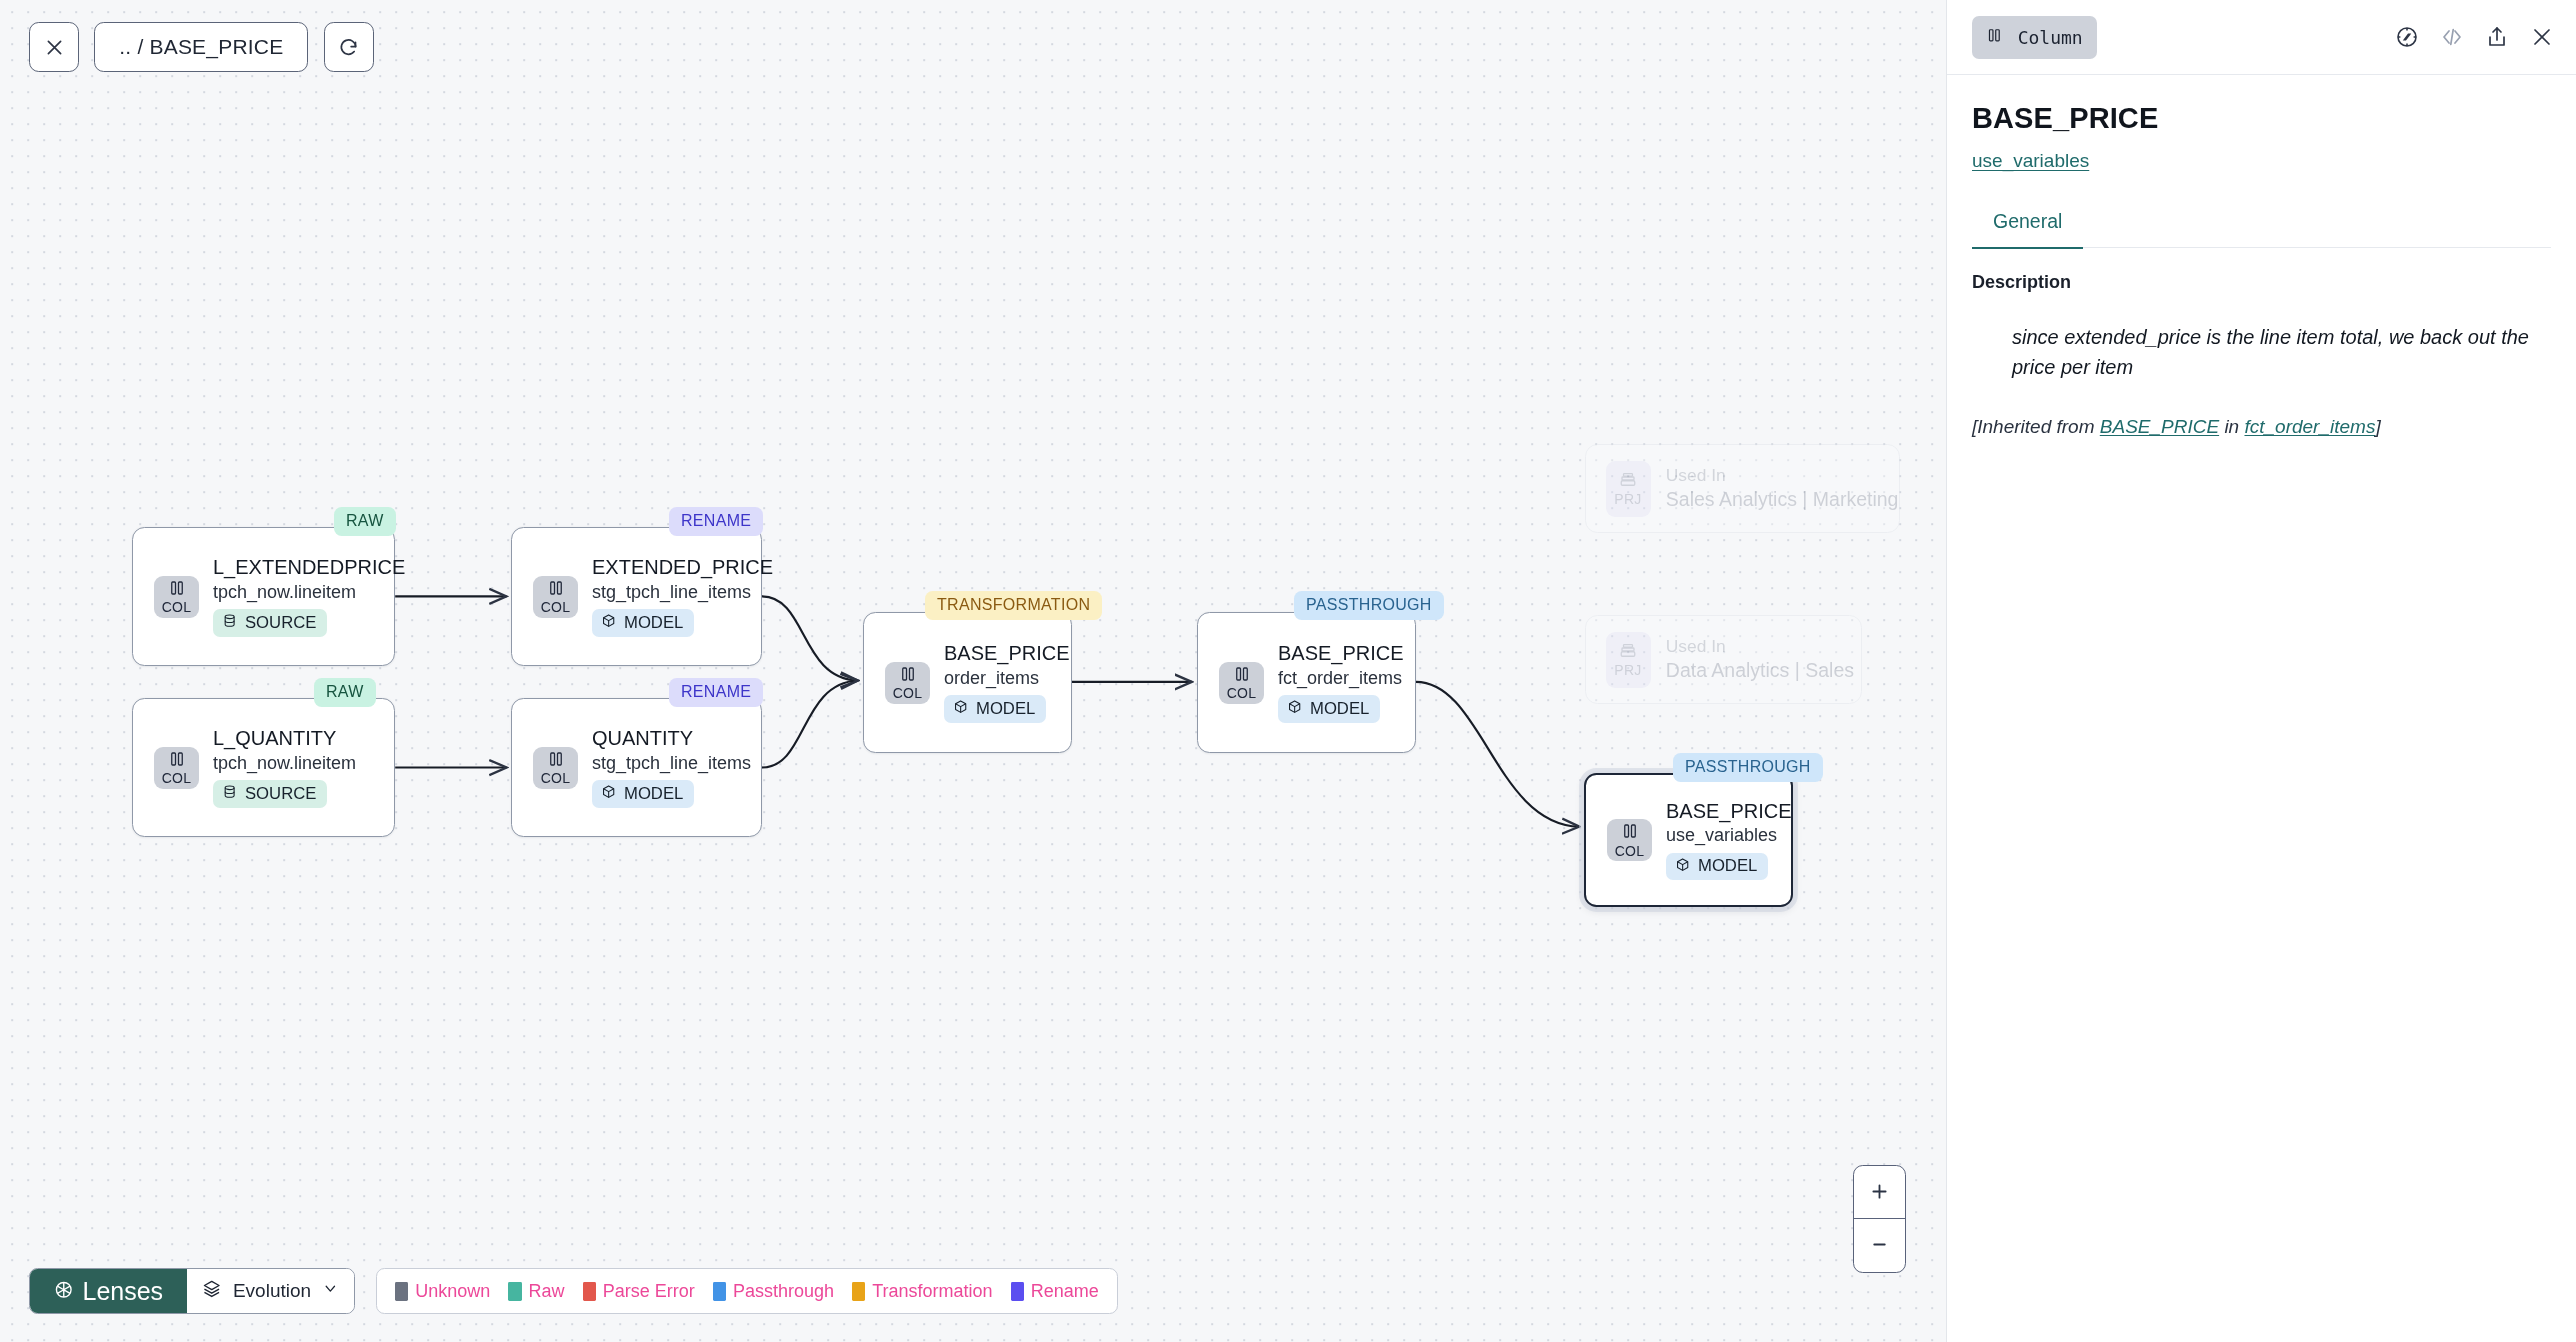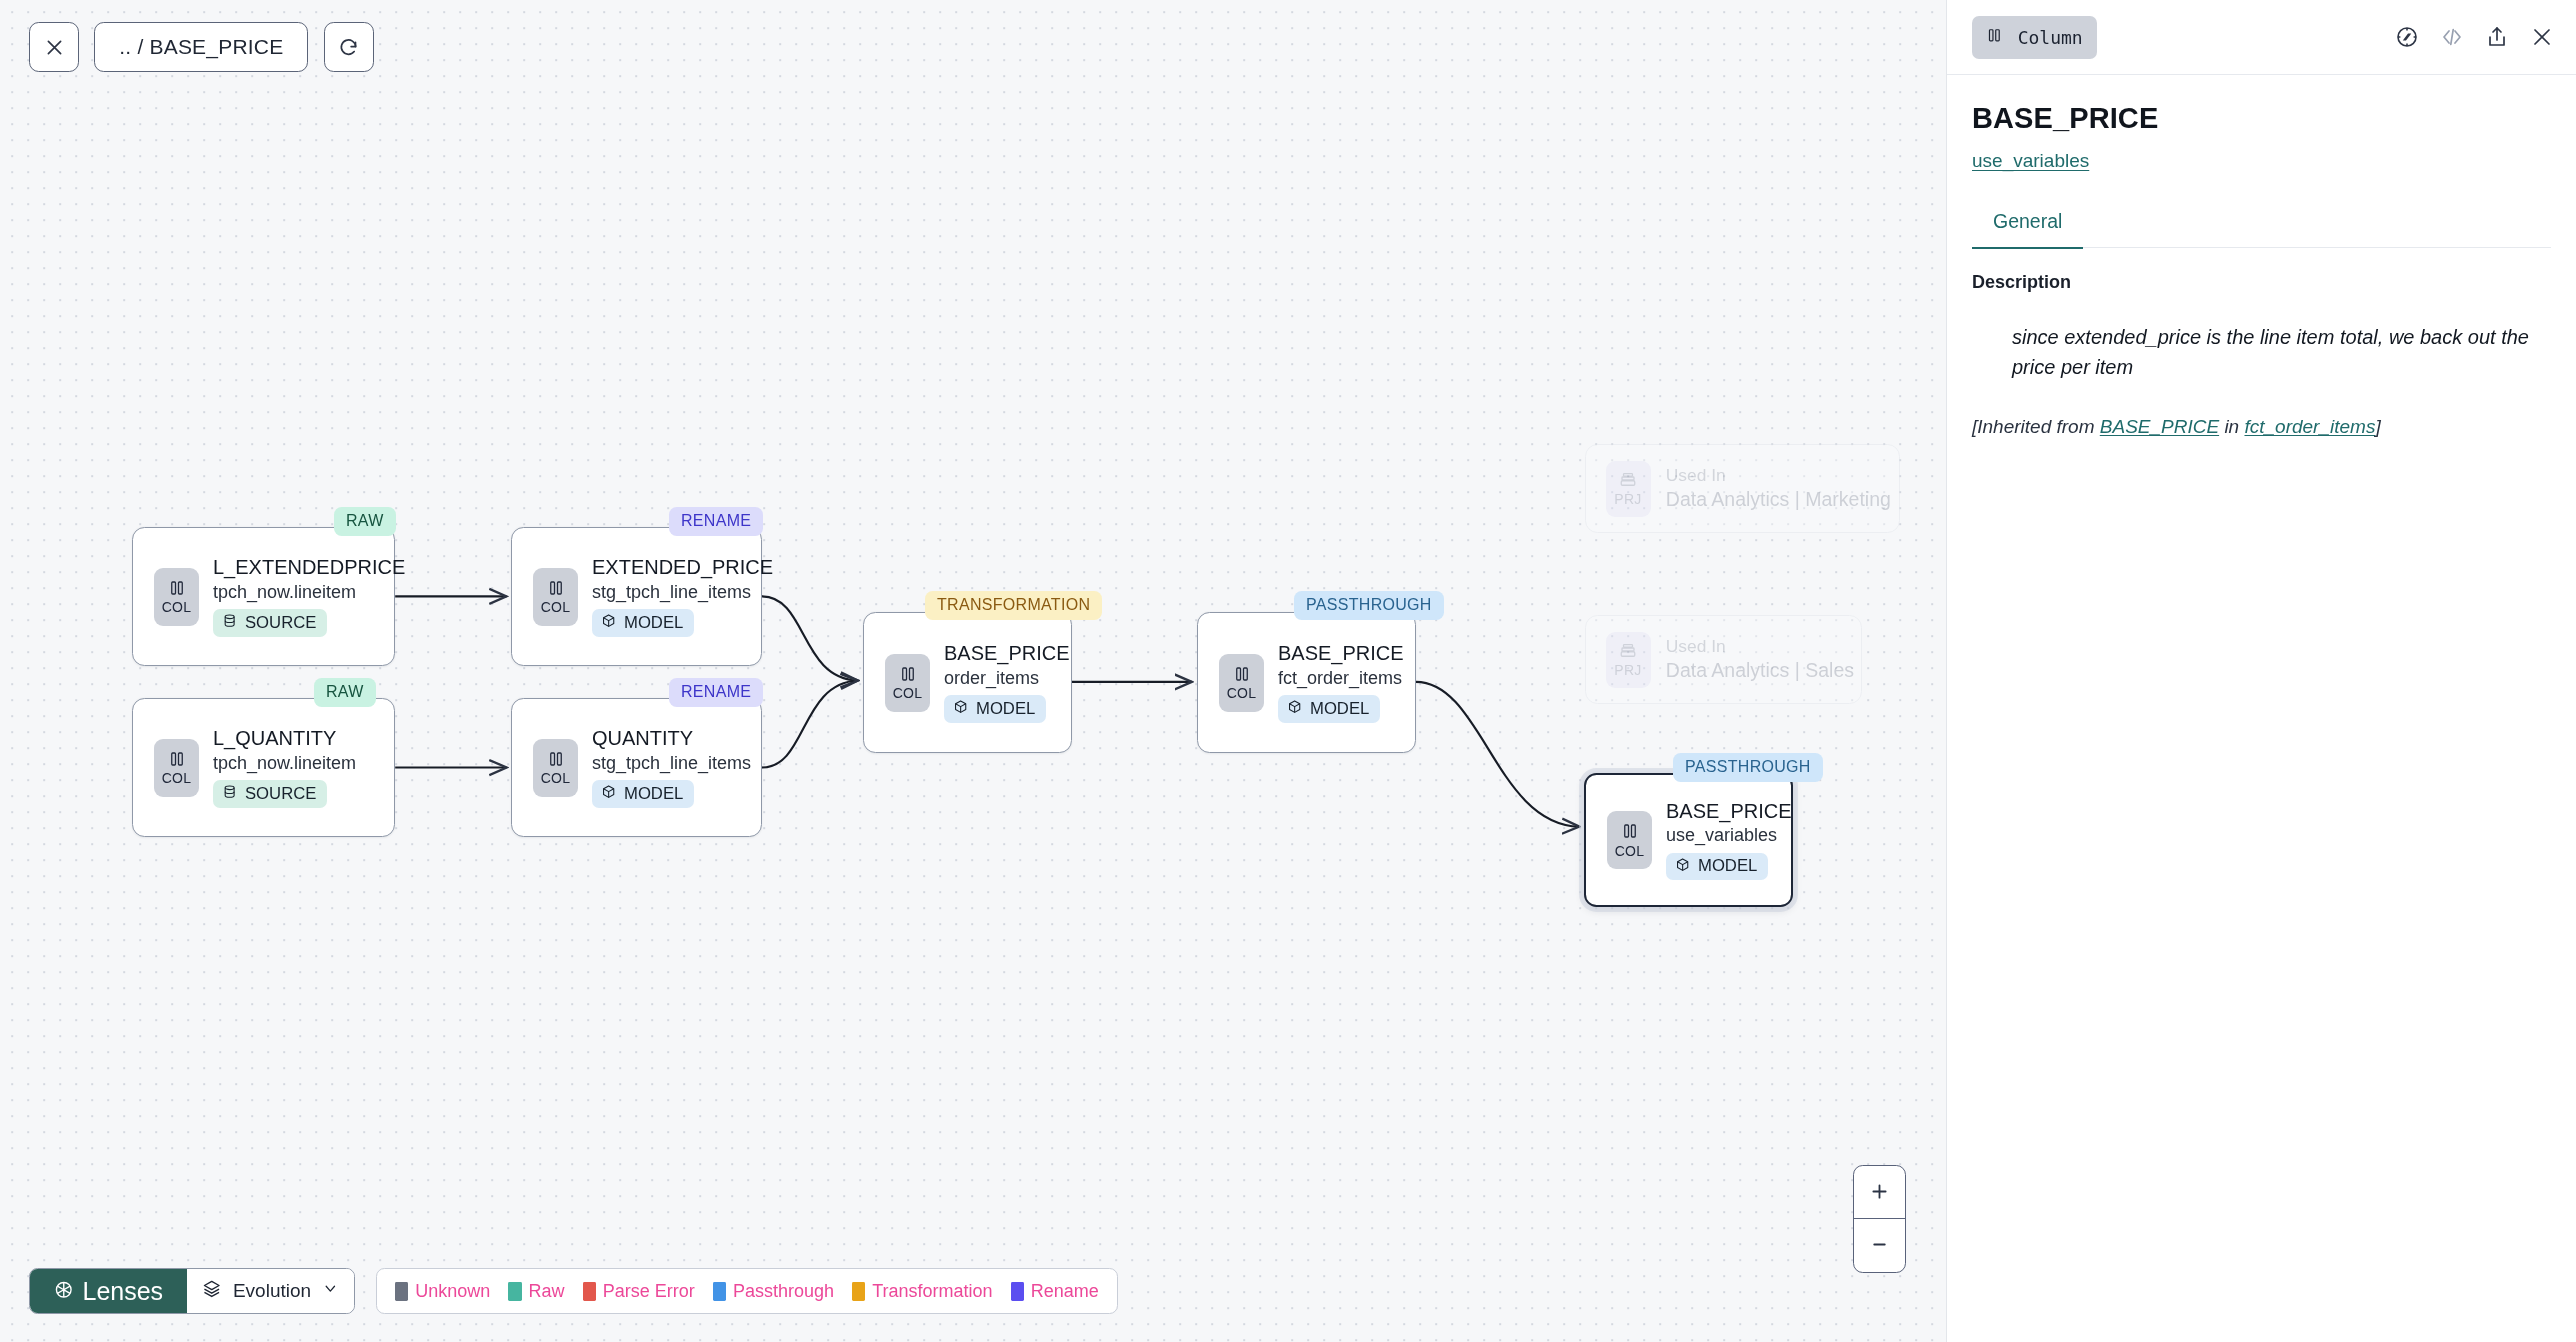--- a/index.html
+++ b/index.html
@@ -44,21 +44,21 @@
     z-index: 20;
   }
   .node.selected {
     border: 2.8px solid #1d2637;
     box-shadow: 0 0 0 4.9px rgba(205,212,224,.55), 0 2.8px 9.7px rgba(20,26,40,.14);
     z-index: 26;
   }
   .node-inner { display: flex; align-items: center; height: 100%; padding: 0 18px 0 21px; gap: 14px; }
   .col-chip {
     background: #ccd0d8; border-radius: 9px;
-    width: 45px; min-width: 45px; height: 58px;
+    width: 45px; min-width: 45px; height: 42px;
     display: flex; flex-direction: column; align-items: center; justify-content: center;
     gap: 1.4px; color: #20283a;
   }
   .col-chip .chip-label { font-size: 14px; letter-spacing: 0.3px; line-height: 1; }
   .node-body { display: flex; flex-direction: column; align-items: flex-start; gap: 4.2px; }
   .node-title { font-size: 20px; color: #141a24; line-height: 1.1; white-space: nowrap; }
   .node-sub { font-size: 18px; color: #2a313d; line-height: 1.1; white-space: nowrap; }
   .type-badge {
     display: inline-flex; align-items: center; gap: 7.7px;
     padding: 4.2px 11px 4.2px 9px; border-radius: 7px;
@@ -199,21 +199,21 @@
             <svg width="18" height="18" viewBox="0 0 24 24" fill="none" stroke="#9297aa" stroke-width="1.7" stroke-linejoin="round">
               <rect x="6" y="3.5" width="12" height="3.5" rx="1"></rect>
                 <rect x="4" y="8" width="16" height="4" rx="1"></rect>
                 <rect x="3" y="13" width="18" height="6" rx="1.5"></rect>
             </svg>
           </span>
           <span class="chip-label">PRJ</span>
         </div>
         <div class="usedin-body">
           <span class="usedin-kicker">Used In</span>
-          <span class="usedin-name">Data Analytics | Marketing</span>
+          <span class="usedin-name">Sales Analytics | Marketing</span>
         </div>
       </div>
     </div>
 
     <div class="usedin" style="left:1585px; top:615px; width:277px; height:89px;">
       <div class="usedin-inner">
         <div class="prj-chip">
           <span>
             <svg width="18" height="18" viewBox="0 0 24 24" fill="none" stroke="#9297aa" stroke-width="1.7" stroke-linejoin="round">
               <rect x="6" y="3.5" width="12" height="3.5" rx="1"></rect>

